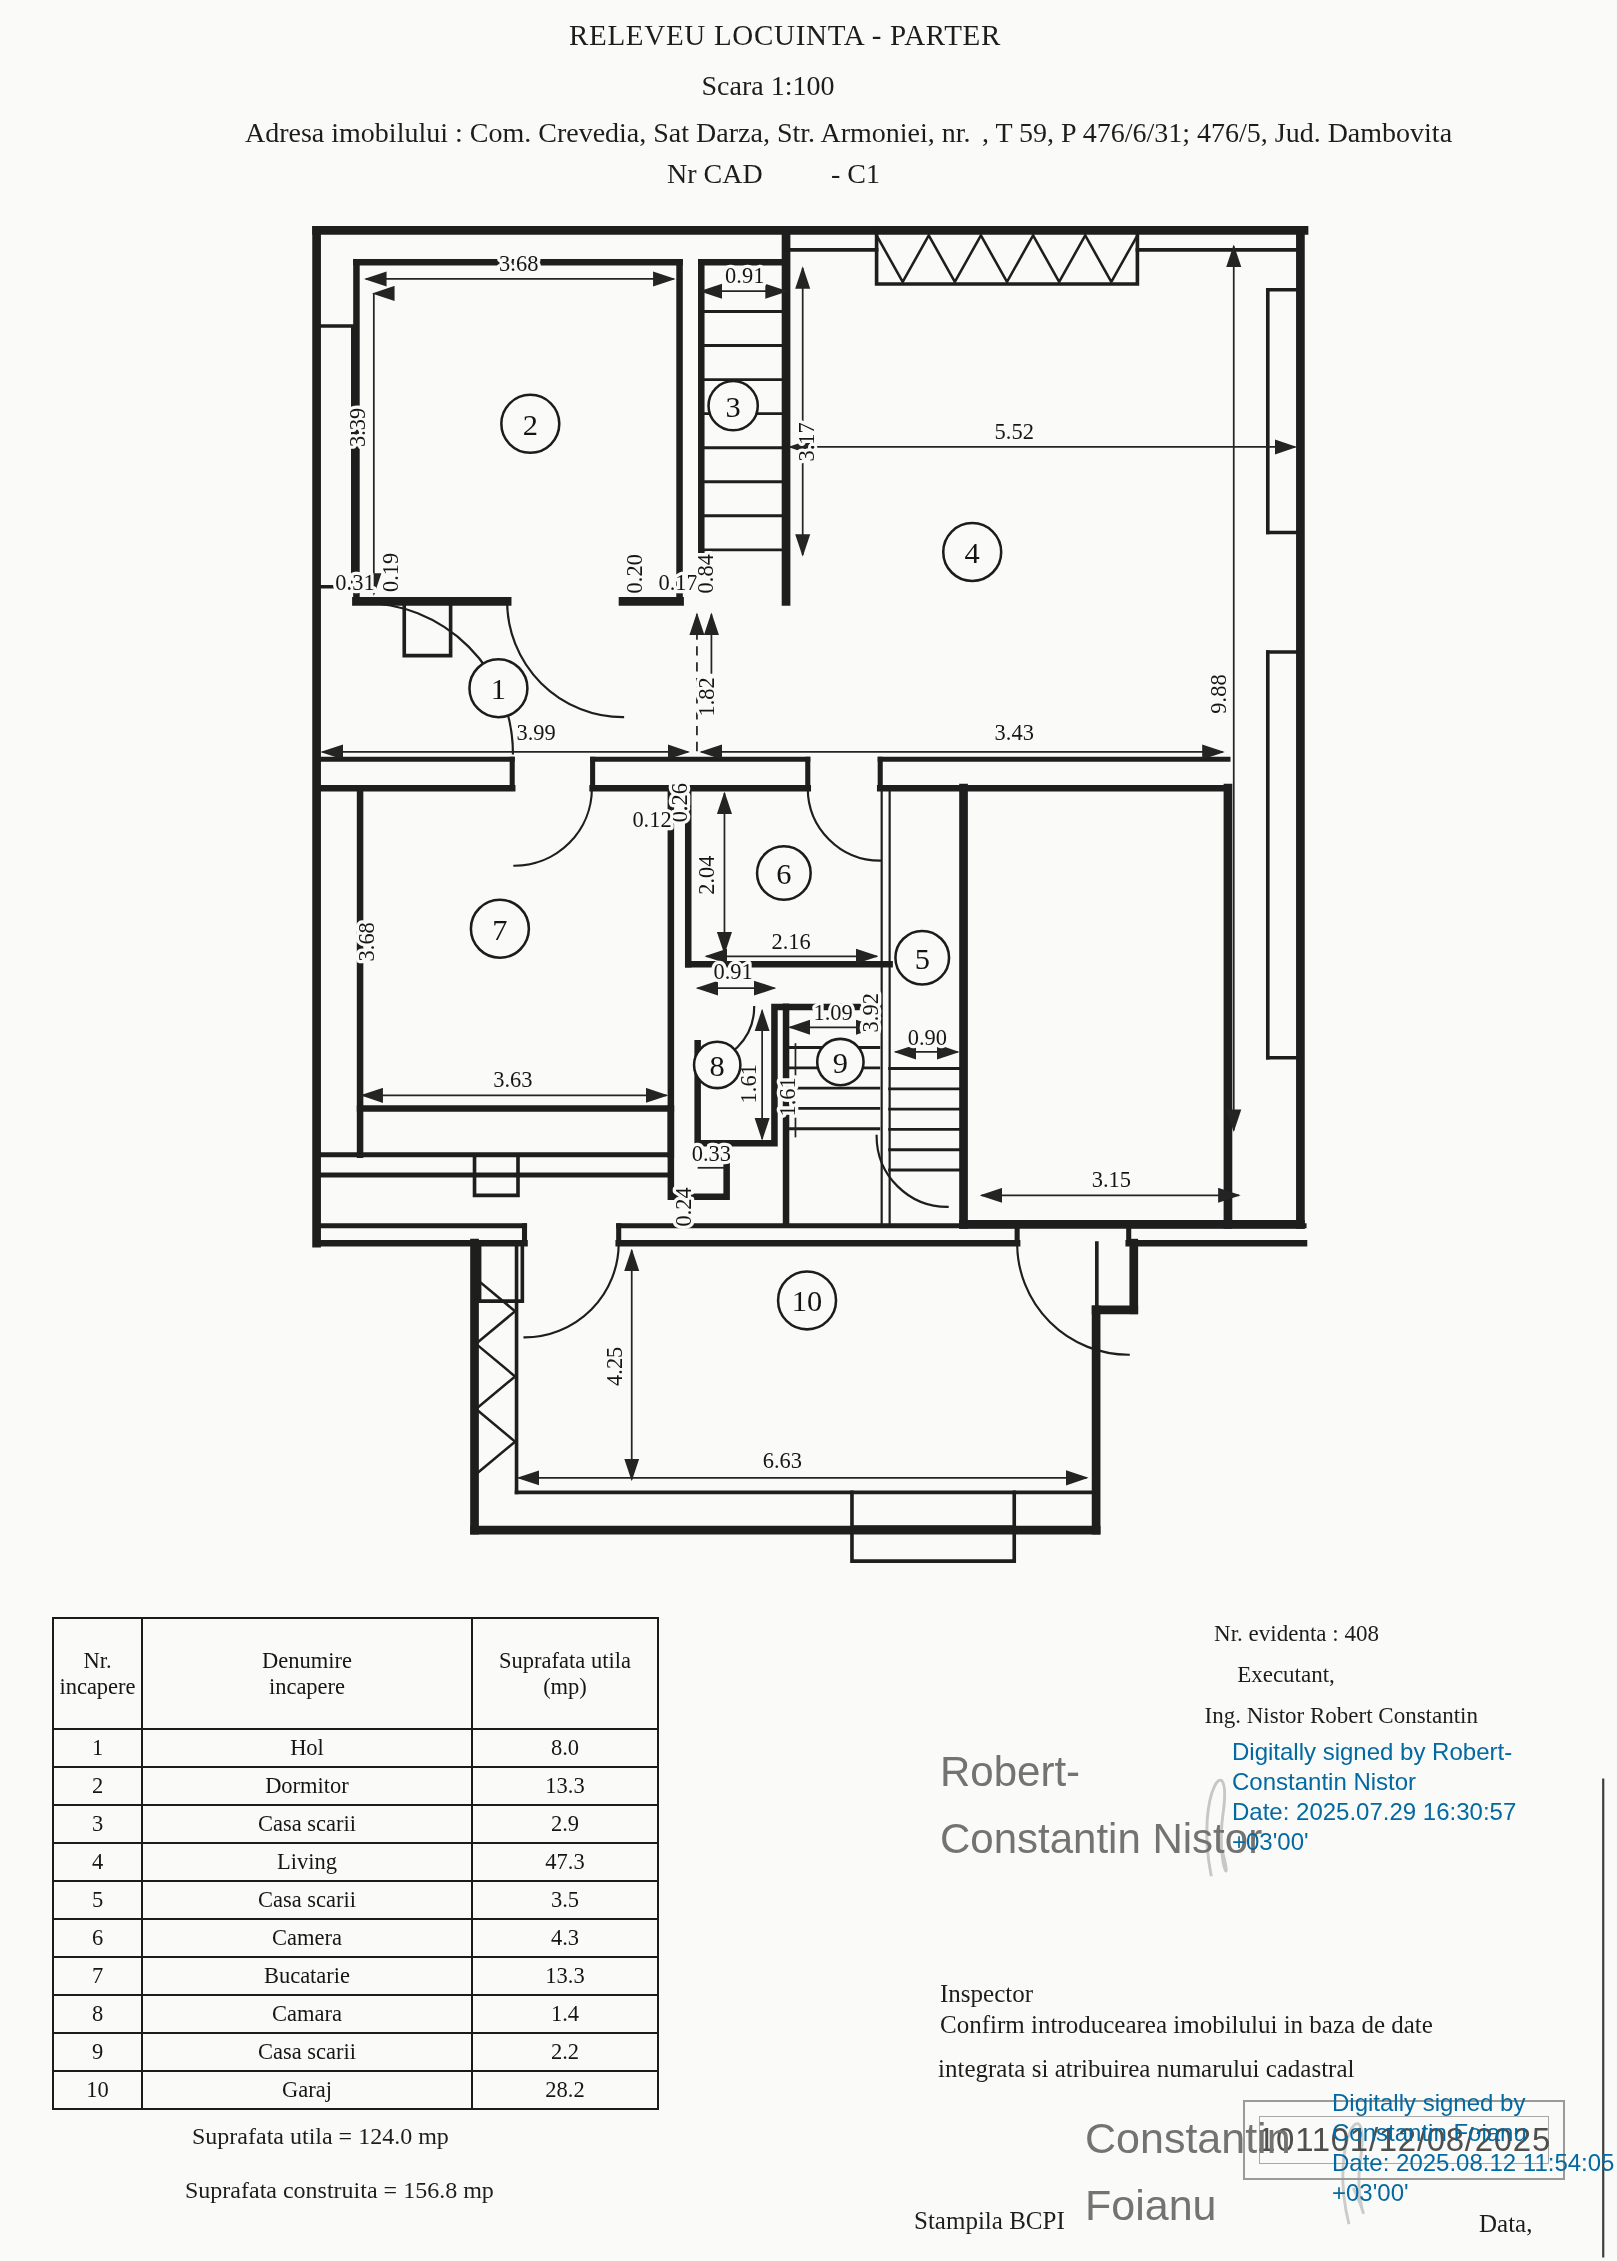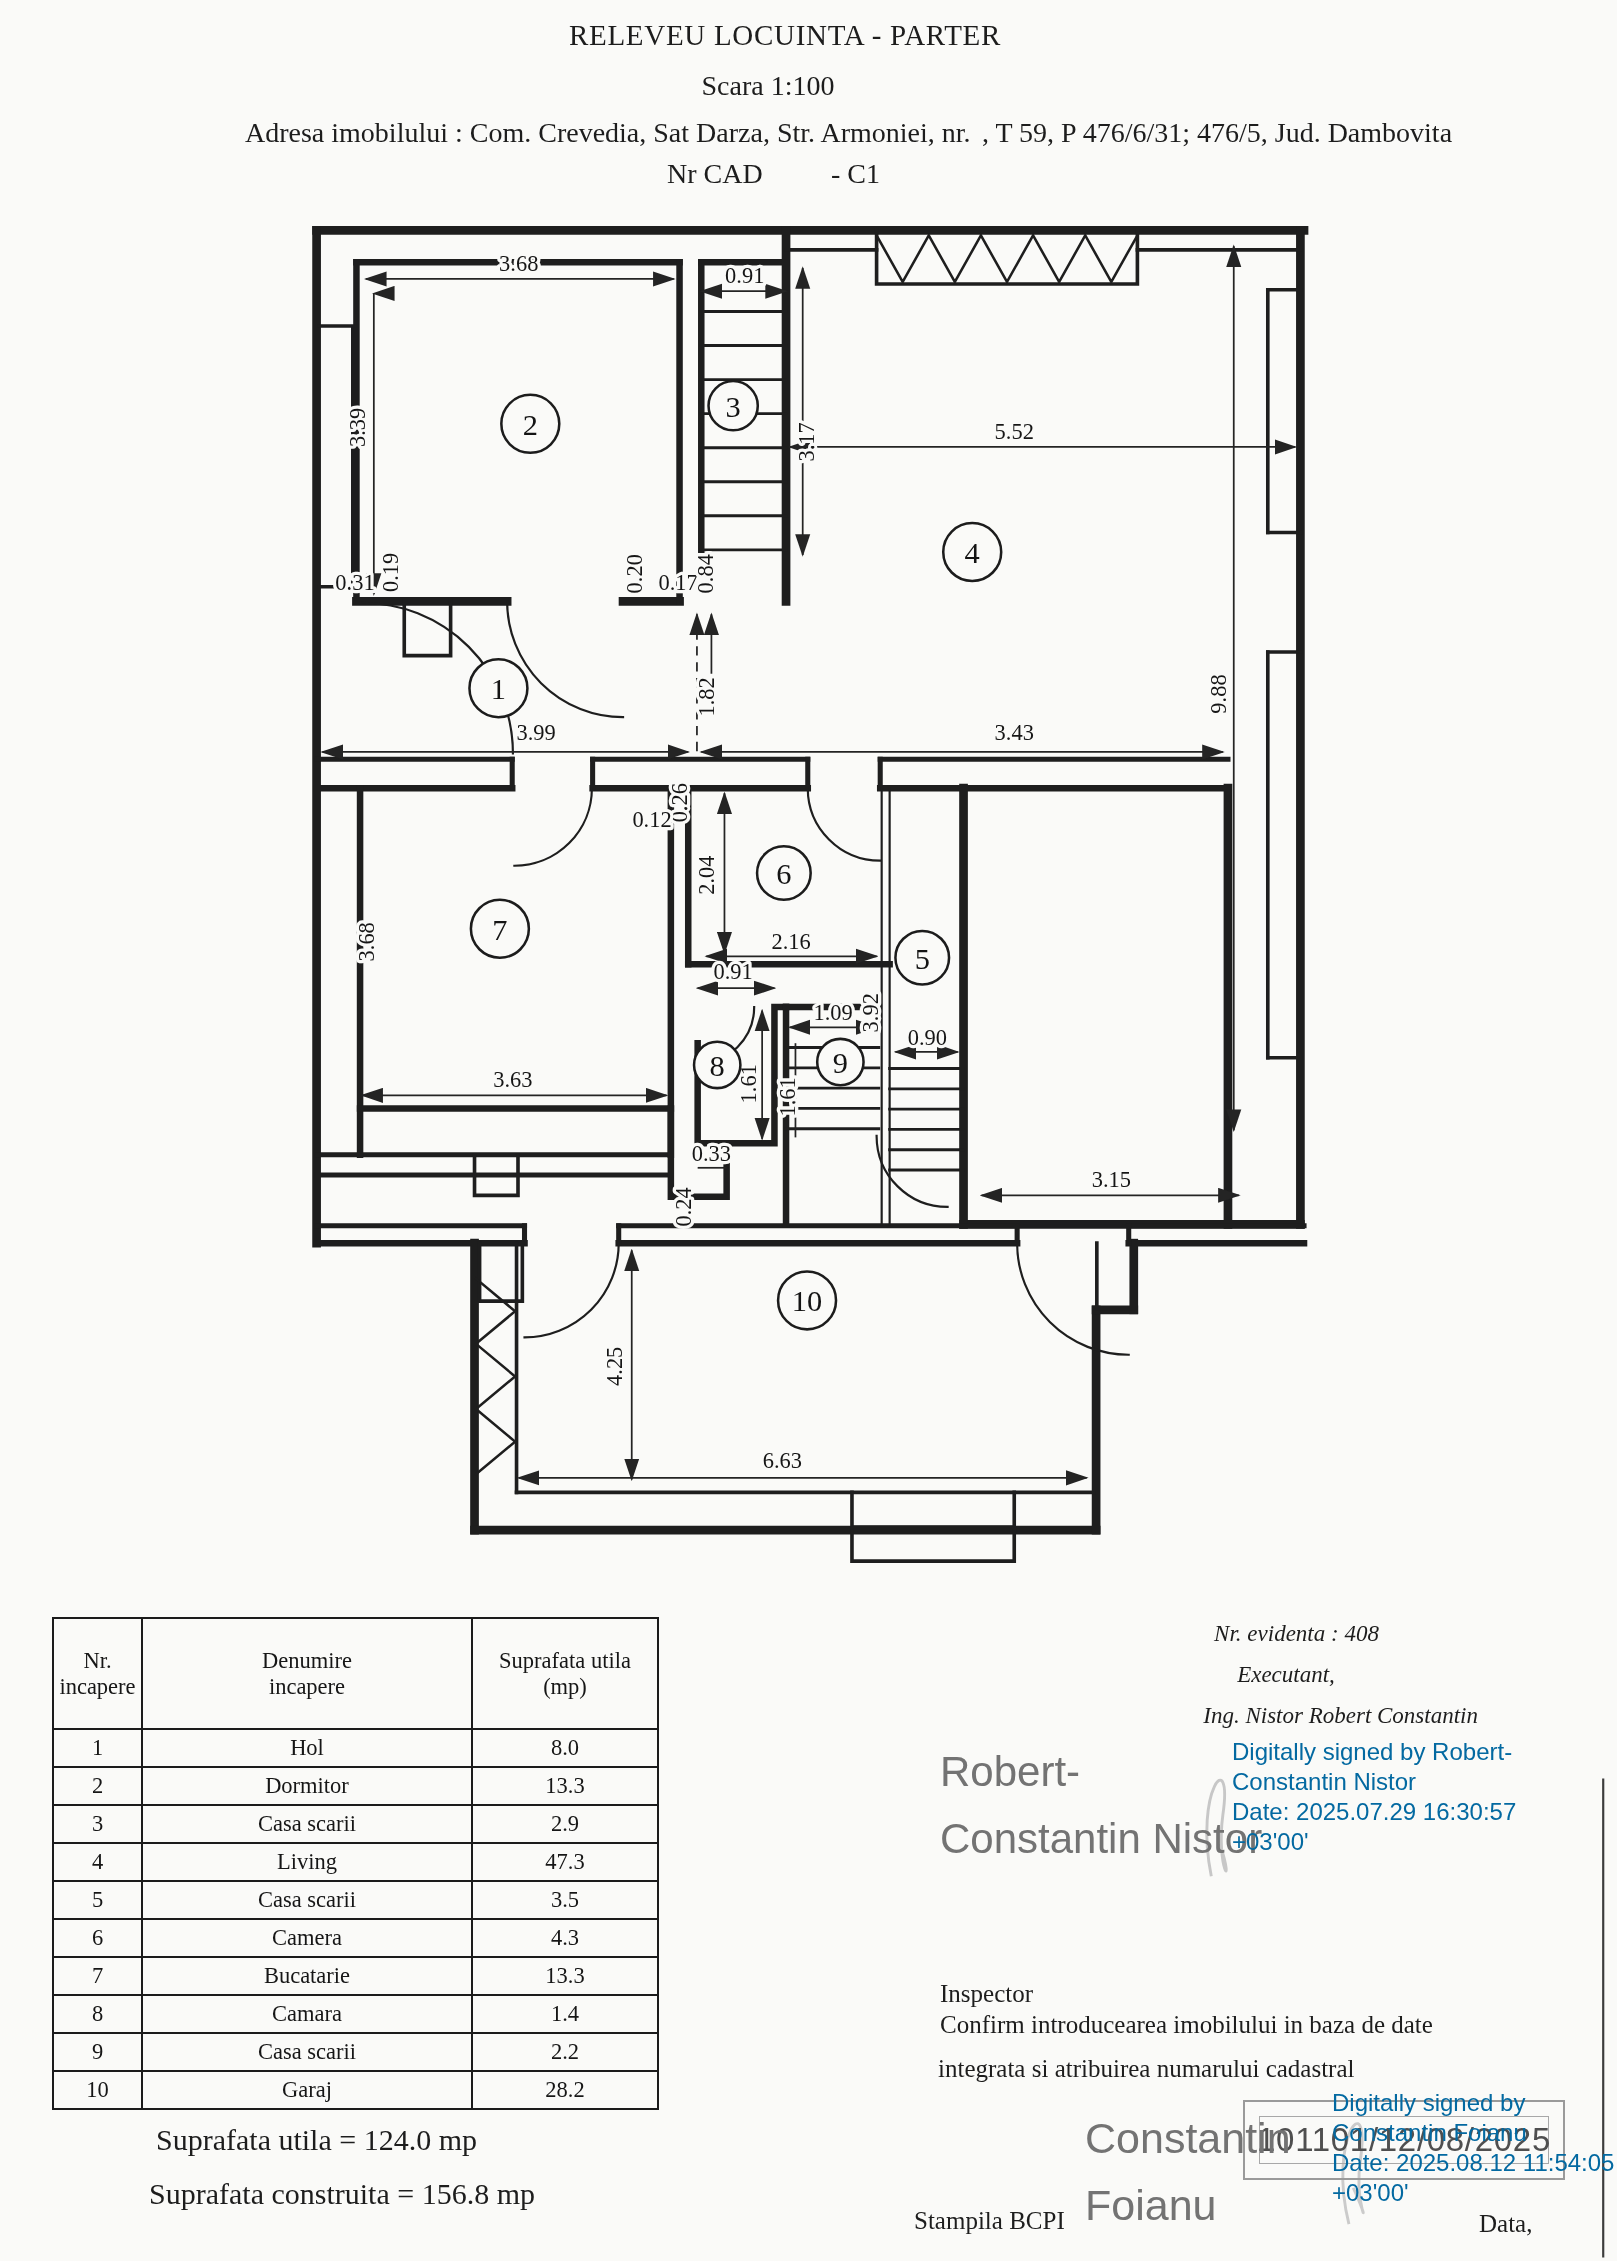--- a/index.html
+++ b/index.html
@@ -20,23 +20,23 @@
   .dimline{stroke:#242424;stroke-width:2.4;fill:none;}
   .dim{font-family:"Liberation Serif", serif;font-size:31px;fill:#161616;
        text-anchor:middle;paint-order:stroke;stroke:#fafaf8;stroke-width:9px;stroke-linejoin:round;}
   .roomnum{font-family:"Liberation Serif", serif;font-size:42px;fill:#141414;text-anchor:middle;}
   
   #area-table{border-collapse:collapse;table-layout:fixed;background:transparent;}
   #area-table td,#area-table th{border:2.2px solid #1b1b1b;font-size:22.5px;font-weight:normal;
      text-align:center;vertical-align:middle;padding:0;font-family:"Liberation Serif", serif;color:#161616;}
   #area-table thead th{height:109px;font-size:22.5px;}
   #area-table tbody td{height:36px;}
-  .totals{font-size:30px;white-space:nowrap;}
+  .totals{font-size:24px;white-space:nowrap;margin-left:36px;}
   
-  .rc{font-size:23px;white-space:nowrap;font-style:italic;}
+  .rc{font-size:23px;white-space:nowrap;}
   .sig-big{font-family:"Liberation Sans", sans-serif;font-weight:500;font-size:42px;color:#737373;white-space:nowrap;letter-spacing:0px;}
   .digi{font-family:"Liberation Sans", sans-serif;font-size:24px;line-height:30px;color:#0369a1;white-space:nowrap;}
   .stamp-box{border:2.2px solid #9a9a9a;padding:14px;background:rgba(255,255,255,0.0);}
   .stamp-inner{border:1.4px solid #a8a8a8;height:46px;display:flex;align-items:center;justify-content:center;}
   .stamp-text{font-family:"Liberation Sans", sans-serif;font-size:33px;color:#4f4f4f;letter-spacing:0.7px;white-space:nowrap;}
   .note{font-size:25px;white-space:nowrap;}
 </style>
 </head>
 <body>
 

